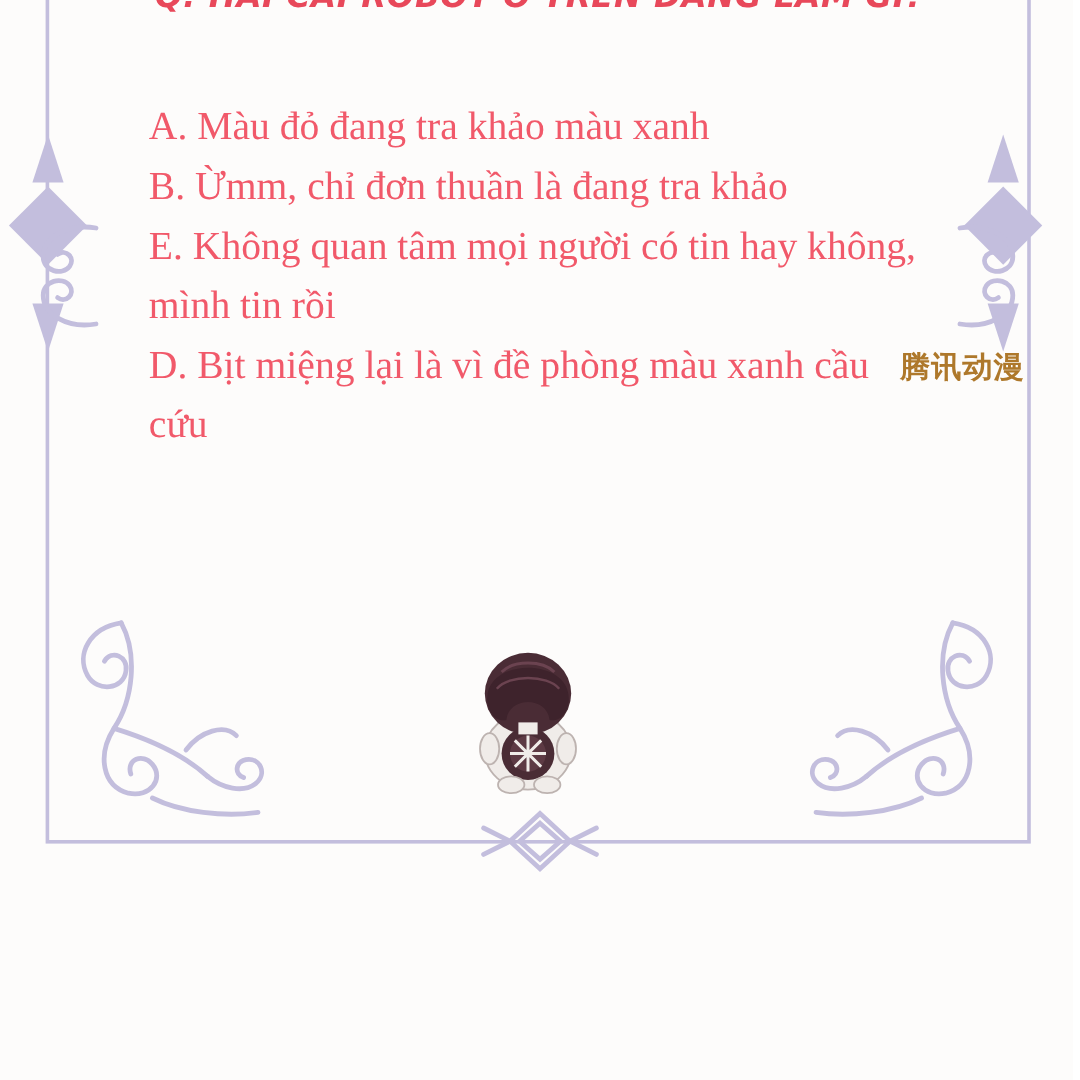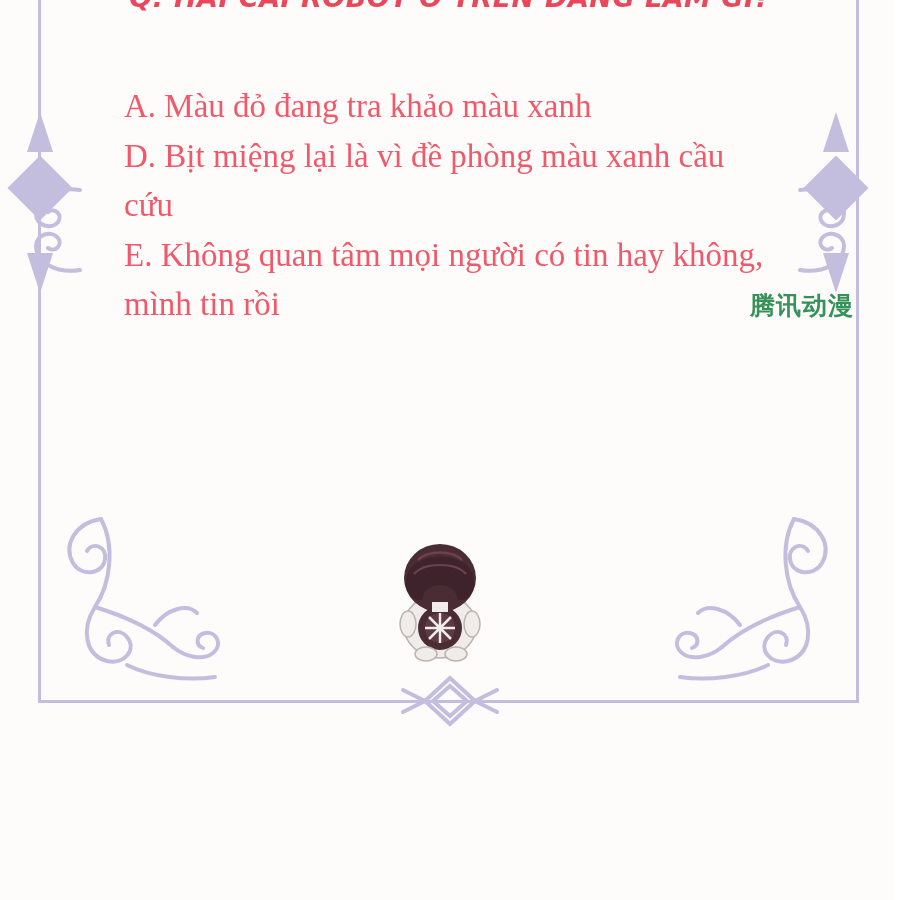--- a/index.html
+++ b/index.html
@@ -82,21 +82,21 @@
   }
   .answer { margin: 0 0 1px 0; }
 
   
   .watermark {
     position: absolute;
     left: 748px;
     top: 288px;
     width: 108px;
     height: 36px;
-    color: #15803d;
+    color: #a16207;
     font-family: "DejaVu Sans", sans-serif;
     font-weight: bold;
     font-size: 25px;
     letter-spacing: 1px;
     text-align: center;
     line-height: 36px;
     opacity: 0.85;
     user-select: none;
   }
 
@@ -168,22 +168,23 @@
     <g fill="none" stroke="#c3bedd" stroke-width="4" stroke-linecap="round">
       <path d="M55 6 L 80 29 L 55 52 L 30 29 Z"></path>
       <path d="M55 14 L 72 29 L 55 44 L 38 29 Z"></path>
       <path d="M30 29 L 8 18 M30 29 L 8 40"></path>
       <path d="M80 29 L 102 18 M80 29 L 102 40"></path>
     </g>
   </svg>
 
   <div class="answers">
     <p class="answer">A. Màu đỏ đang tra khảo màu xanh</p>
+    <p class="answer">B. Ừmm, chỉ đơn thuần là đang tra khảo</p>
+    <p class="answer">E. Không quan tâm mọi người có tin hay không, mình tin rồi</p>
     <p class="answer">D. Bịt miệng lại là vì đề phòng màu xanh cầu cứu</p>
-    <p class="answer">E. Không quan tâm mọi người có tin hay không, mình tin rồi</p>
   </div>
 
   <div class="watermark">腾讯动漫</div>
 
   <svg class="character" width="140" height="140" viewBox="0 0 140 140">
 
     <ellipse cx="70" cy="96" rx="36" ry="32" fill="#f0ece9" stroke="#bdb3b0" stroke-width="1.5"></ellipse>
 
     <circle cx="70" cy="98" r="22" fill="#4a2c35"></circle>
     <circle cx="70" cy="98" r="15" fill="#5d3a44"></circle>

